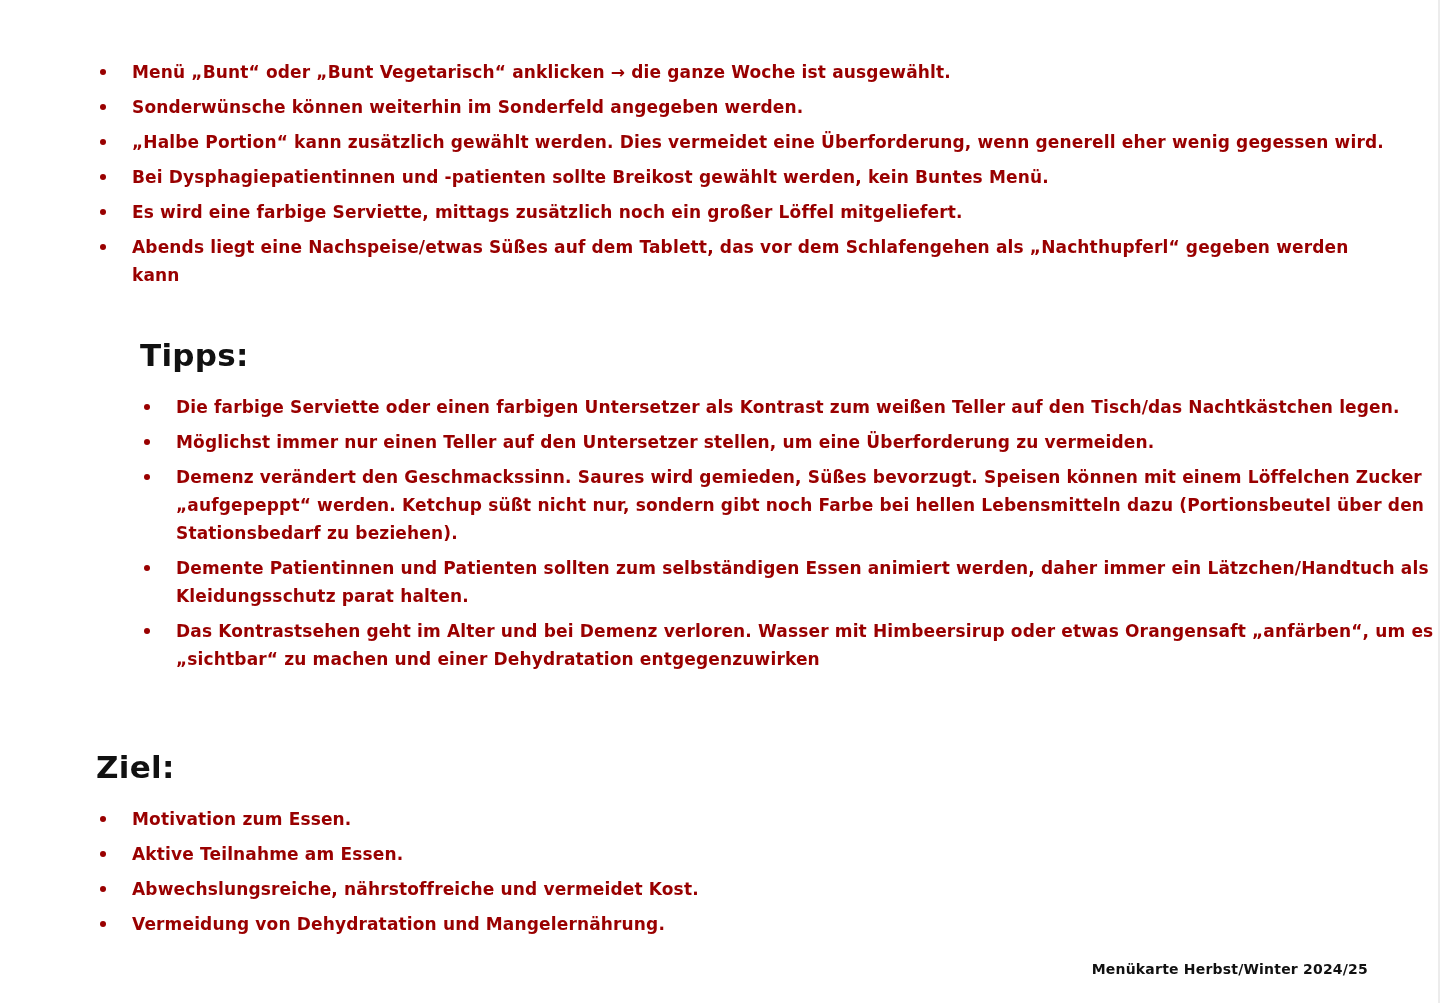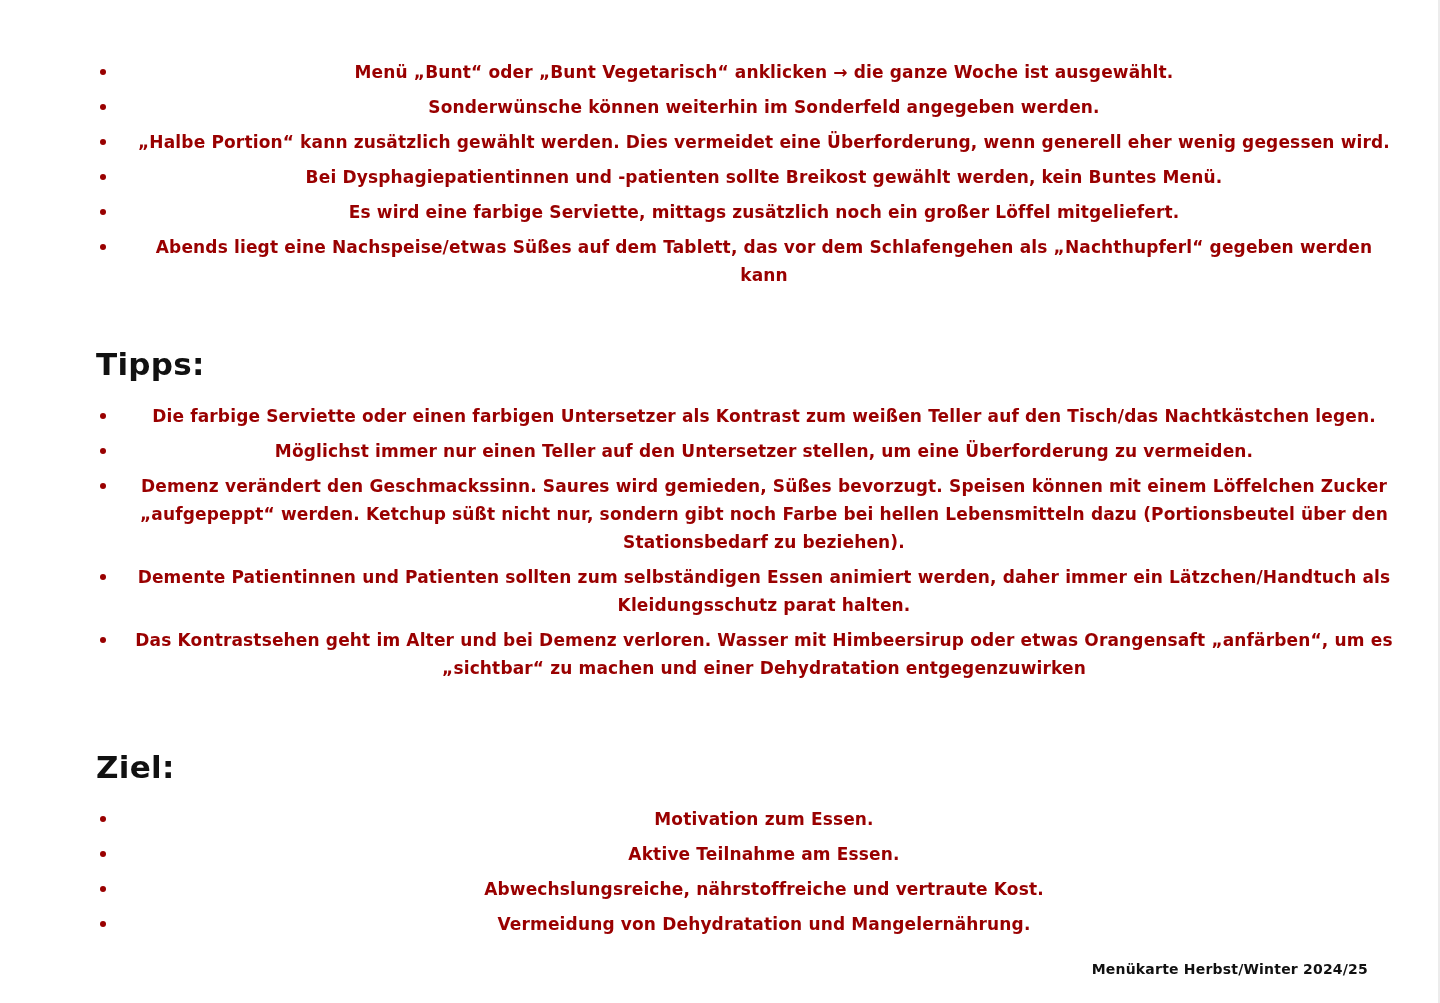--- a/index.html
+++ b/index.html
@@ -27,30 +27,29 @@
     }
     .section li {
       position: relative;
       padding-left: 36px;
       color: #990000;
       font-size: 17px;
       font-weight: bold;
       line-height: 28px;
       letter-spacing: 0.15px;
       margin-bottom: 7px;
-      text-align: center;
     }
     .section li .bullet {
       position: absolute; left: 4px; top: 11px;
       width: 6px; height: 6px; border-radius: 50%;
       background: #990000;
     }
     #hinweise { top: 38px; }
     #hinweise ul { margin-top: 20px; }
-    #tipps { top: 346px; }
+    #tipps { top: 337px; margin-left: 44px; }
     #tipps ul { margin-top: 20px; }
     #ziel { top: 729px; margin-top: 20px; }
     #ziel ul { margin-top: 20px; }
     .footer {
       position: absolute; right: 72px; top: 961px;
       font-size: 14px; color: #111111; font-weight: bold;
       letter-spacing: 0.2px;
     }
   </style>
 </head>
@@ -78,18 +77,18 @@
     <li><span class="bullet"></span><span>Demente Patientinnen und Patienten sollten zum selbständigen Essen animiert werden, daher immer ein Lätzchen/Handtuch als Kleidungsschutz parat halten.</span></li>
     <li><span class="bullet"></span><span>Das Kontrastsehen geht im Alter und bei Demenz verloren. Wasser mit Himbeersirup oder etwas Orangensaft „anfärben“, um es „sichtbar“ zu machen und einer Dehydratation entgegenzuwirken</span></li>
   </ul>
 </div>
 
 <div class="section" id="ziel">
   <h2>Ziel:</h2>
   <ul>
     <li><span class="bullet"></span><span>Motivation zum Essen.</span></li>
     <li><span class="bullet"></span><span>Aktive Teilnahme am Essen.</span></li>
-    <li><span class="bullet"></span><span>Abwechslungsreiche, nährstoffreiche und vertraute Kost.</span></li>
+    <li><span class="bullet"></span><span>Abwechslungsreiche, nährstoffreiche und vermeidet Kost.</span></li>
     <li><span class="bullet"></span><span>Vermeidung von Dehydratation und Mangelernährung.</span></li>
   </ul>
 </div>
 
 <div class="footer">Menükarte Herbst/Winter 2024/25</div>
 
 </body></html>

